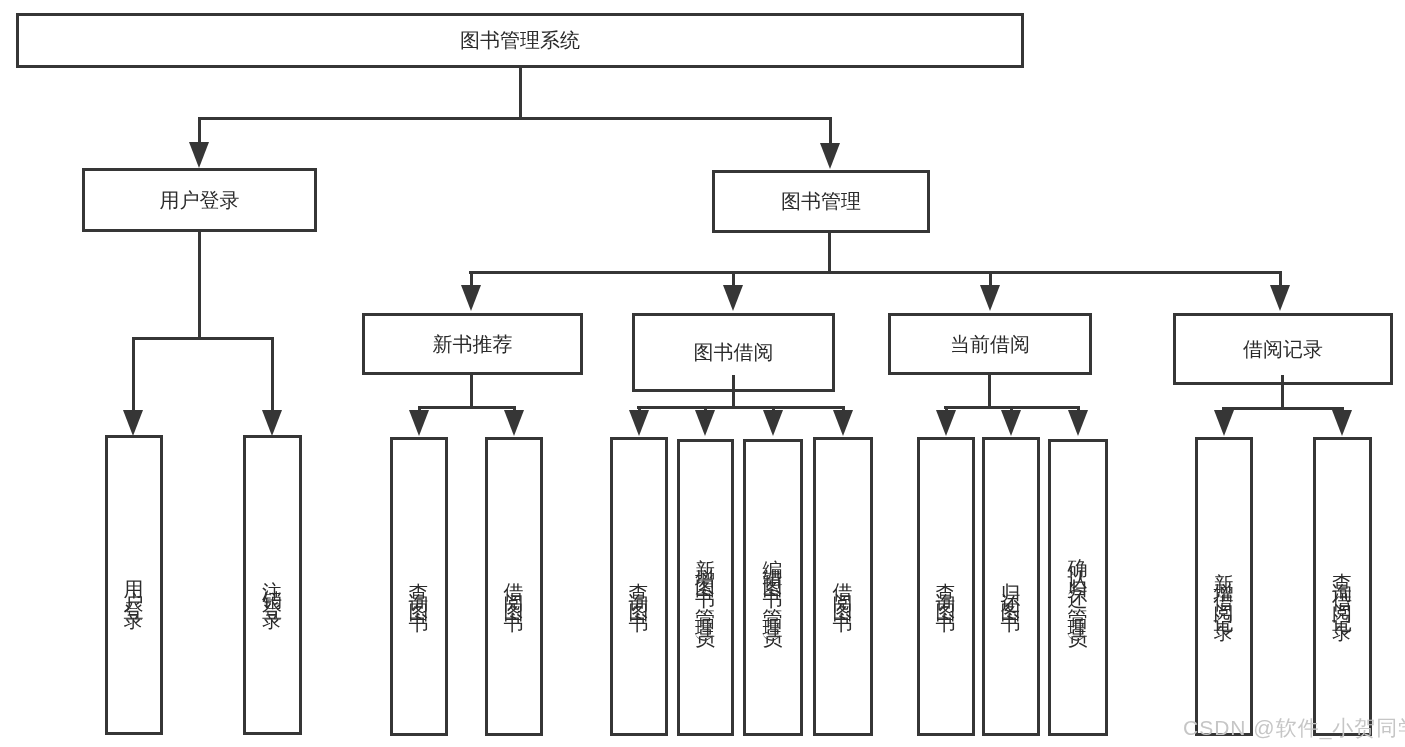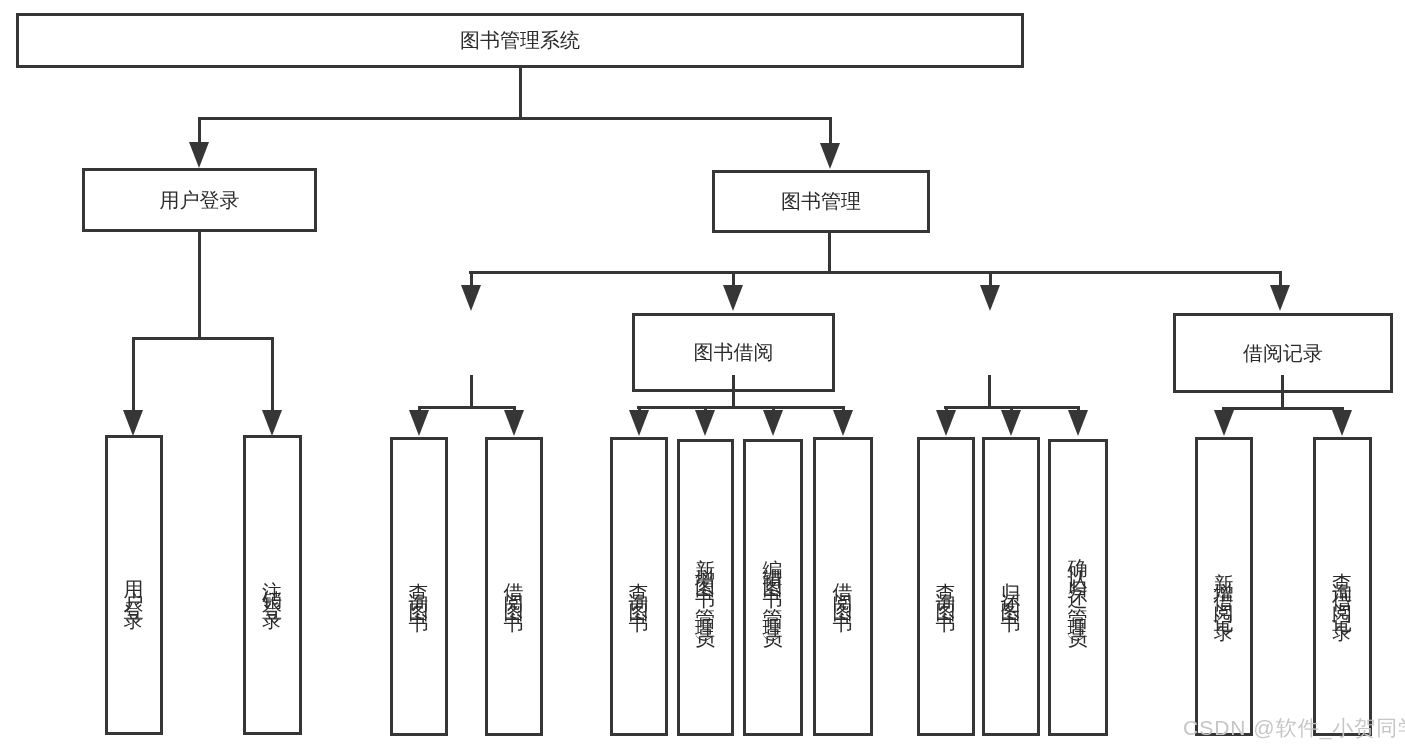--- a/index.html
+++ b/index.html
@@ -84,24 +84,30 @@
   <div class="arrow" style="left:123px;top:337px;height:99px;"></div>
   <div class="arrow" style="left:262px;top:337px;height:99px;"></div>
 
   <div class="vline" style="left:828px;top:233px;height:40px;"></div>
   <div class="hline" style="left:469px;top:271px;width:813px;"></div>
   <div class="arrow" style="left:461px;top:271px;height:40px;"></div>
   <div class="arrow" style="left:723px;top:271px;height:40px;"></div>
   <div class="arrow" style="left:980px;top:271px;height:40px;"></div>
   <div class="arrow" style="left:1270px;top:271px;height:40px;"></div>
 
+  <div class="node" style="left:362px;top:313px;width:221px;height:62px;">
+    <span>新书推荐</span>
+  </div>
   <div class="node" style="left:632px;top:313px;width:203px;height:79px;">
     <span>图书借阅</span>
   </div>
-  <div class="node" style="left:1173px;top:313px;width:220px;height:80px;">
+  <div class="node" style="left:888px;top:313px;width:204px;height:62px;">
+    <span>当前借阅</span>
+  </div>
+  <div class="node" style="left:1173px;top:313px;width:220px;height:72px;">
     <span>借阅记录</span>
   </div>
 
   <div class="vline" style="left:470px;top:375px;height:33px;"></div>
   <div class="hline" style="left:418px;top:406px;width:98px;"></div>
   <div class="arrow" style="left:409px;top:406px;height:30px;"></div>
   <div class="arrow" style="left:504px;top:406px;height:30px;"></div>
 
   <div class="vline" style="left:732px;top:375px;height:33px;"></div>
   <div class="hline" style="left:637px;top:406px;width:208px;"></div>

